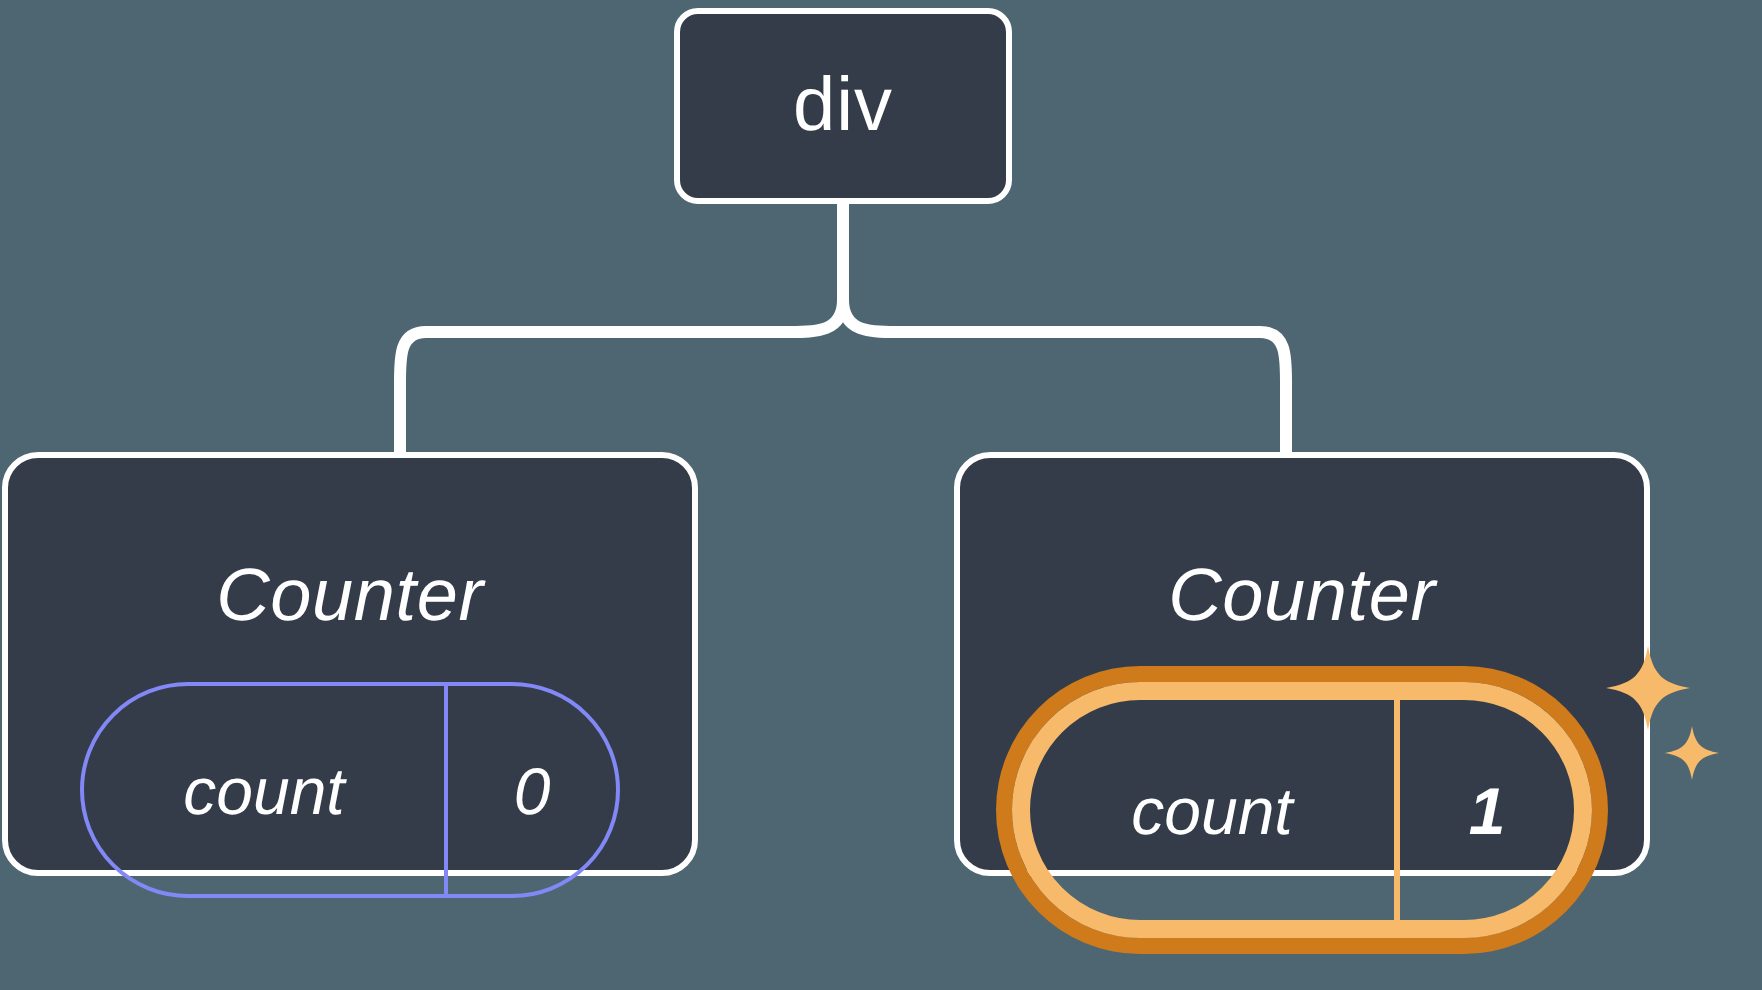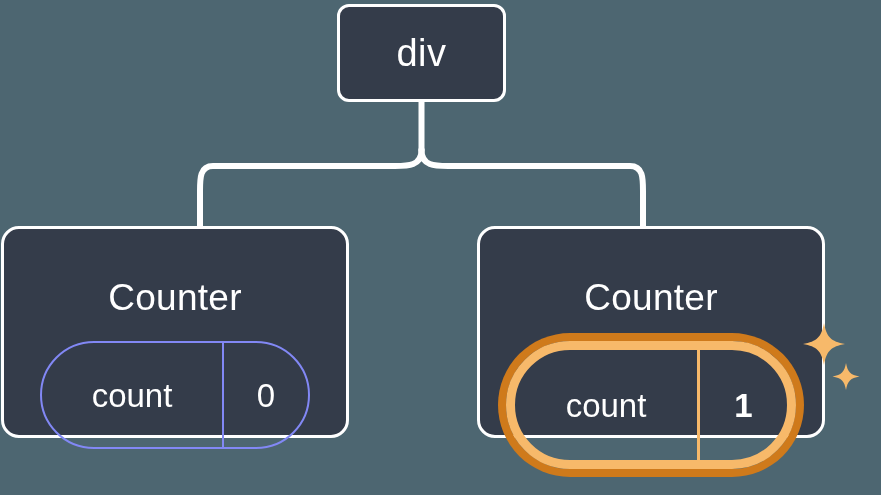--- a/index.html
+++ b/index.html
@@ -46,20 +46,21 @@
     height: 98px;
     border-radius: 12px;
     display: flex;
     align-items: center;
     justify-content: center;
   }
   .node.child {
     width: 348px;
     height: 212px;
     border-radius: 18px;
+    font-style: italic;
   }
   .node.child-left  { left: 1px;   top: 226px; }
   .node.child-right { left: 477px; top: 226px; }
 
   .root-label {
     color: #ffffff;
     font-size: 38px;
     line-height: 1;
     letter-spacing: 0.5px;
   }

